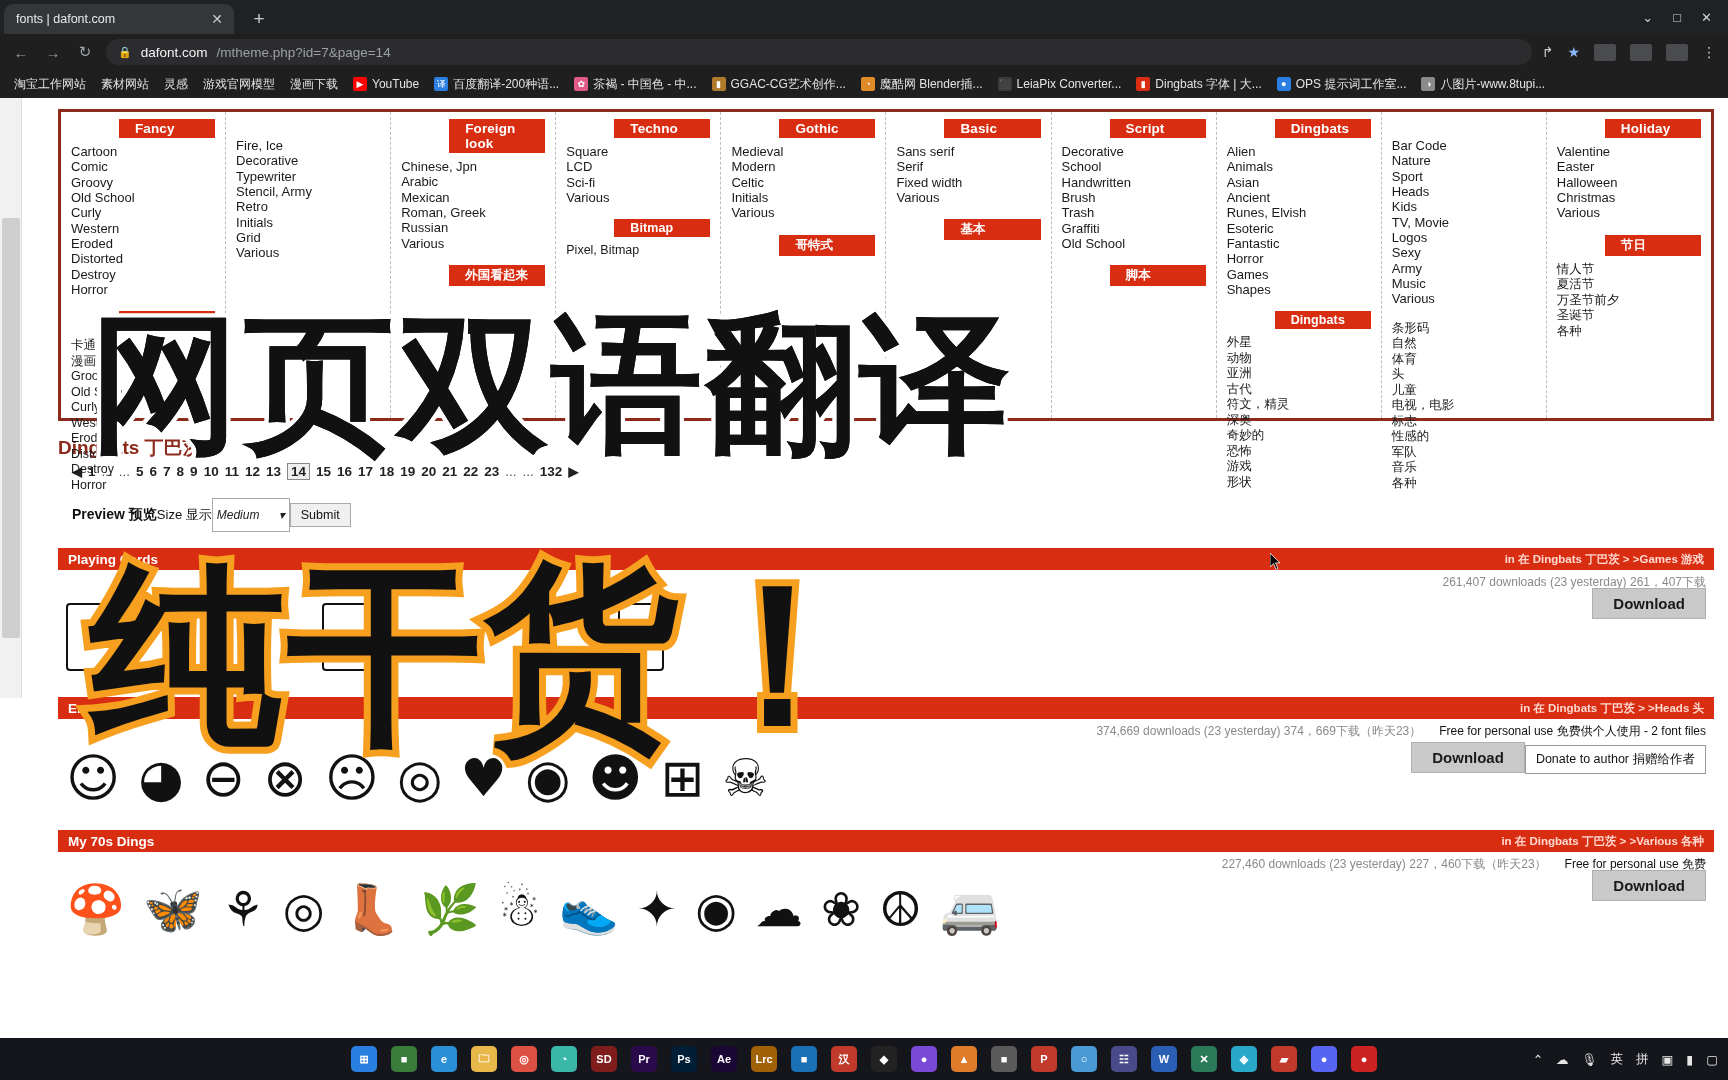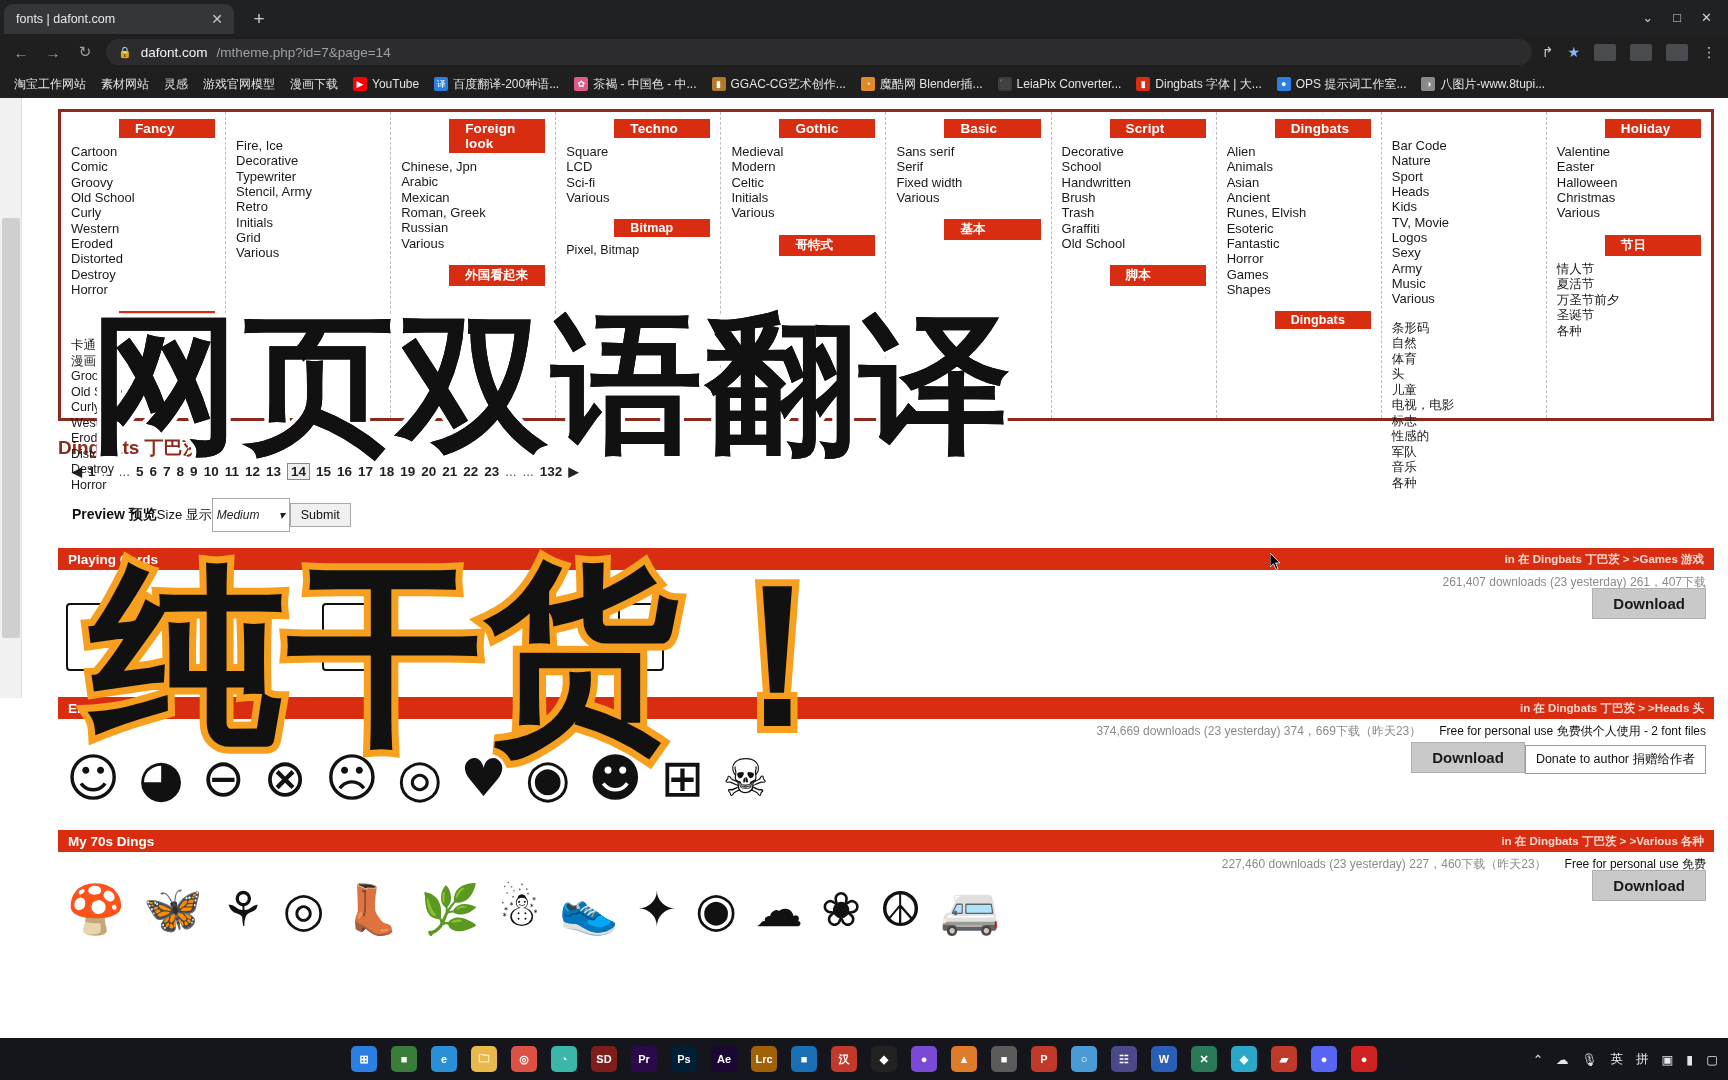--- a/index.html
+++ b/index.html
@@ -405,20 +405,32 @@
               <div>Ancient</div>
               <div>Runes, Elvish</div>
               <div>Esoteric</div>
               <div>Fantastic</div>
               <div>Horror</div>
               <div>Games</div>
               <div>Shapes</div>
             </div>
             <div class="spacer-block"></div>
             <div class="cat-head cn">Dingbats</div>
+            <div class="cat-list cn">
+              <div>外星</div>
+              <div>动物</div>
+              <div>亚洲</div>
+              <div>古代</div>
+              <div>符文，精灵</div>
+              <div>深奥</div>
+              <div>奇妙的</div>
+              <div>恐怖</div>
+              <div>游戏</div>
+              <div>形状</div>
+            </div>
           </div>
           <div class="catcol nohead">
             <div class="cat-list">
               <div>Bar Code</div>
               <div>Nature</div>
               <div>Sport</div>
               <div>Heads</div>
               <div>Kids</div>
               <div>TV, Movie</div>
               <div>Logos</div>

